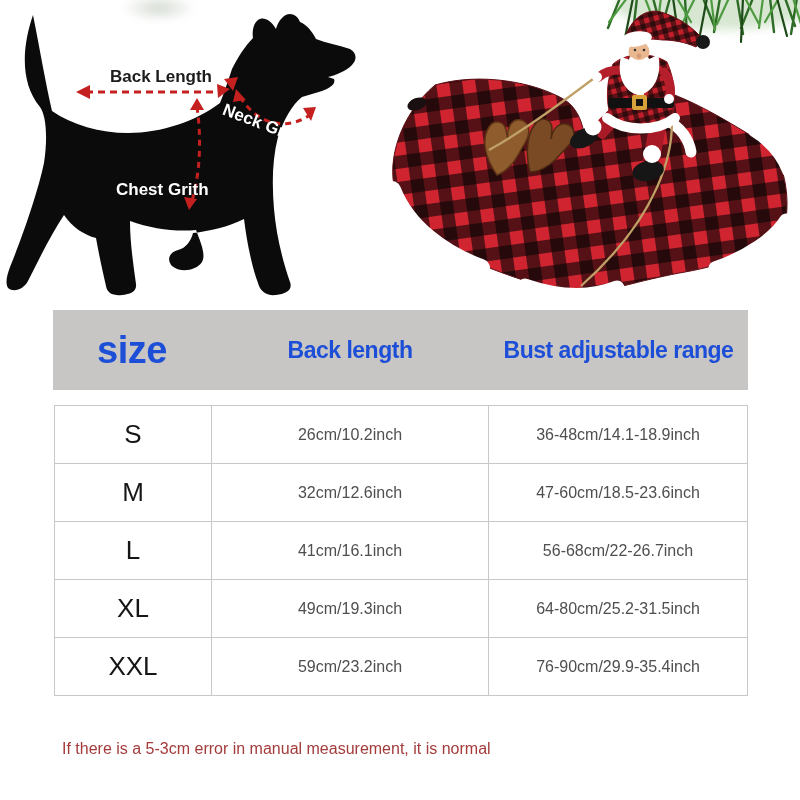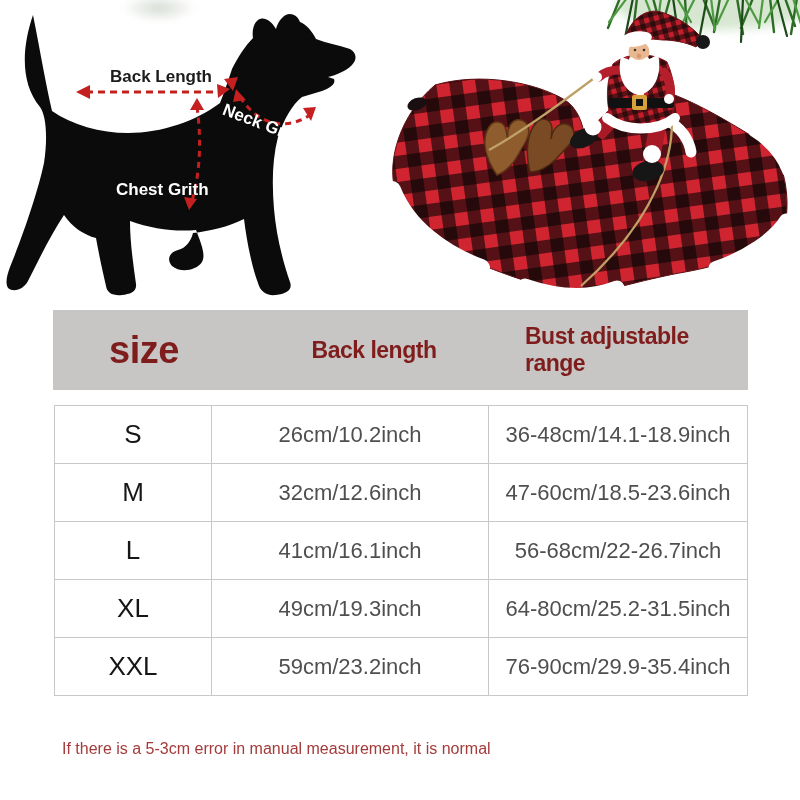--- a/index.html
+++ b/index.html
@@ -20,31 +20,31 @@
   .smudge{
     position:absolute;left:122px;top:-6px;width:74px;height:28px;border-radius:50%;
     background:radial-gradient(closest-side,rgba(118,138,108,.55),rgba(118,138,108,0));
     filter:blur(3px);opacity:.55;
   }
   
   .t-header{
     position:absolute;left:53px;top:310px;width:695px;height:80px;
     background:#c7c6c4;display:flex;align-items:center;
   }
-  .t-header .hcell{display:flex;align-items:center;justify-content:center;color:#7f1d1d;font-weight:700;letter-spacing:-0.5px;margin-left:12px;}
+  .t-header .hcell{display:flex;align-items:center;justify-content:center;color:#1d4ed8;font-weight:700;letter-spacing:-0.5px;}
   .hc1{width:158px;font-size:38px;}
   .hc2{width:278px;font-size:23px;}
   .hc3{flex:1;font-size:23px;}
   .size-table{
     position:absolute;left:54px;top:405px;width:693px;
     border-collapse:collapse;table-layout:fixed;
   }
   .size-table td{
     border:1px solid #c8c8c8;height:57px;text-align:center;vertical-align:middle;
-    font-size:22px;color:#4f4f4f;background:#ffffff;padding:0;
+    font-size:16px;color:#4f4f4f;background:#ffffff;padding:0;
   }
   .size-table td.sz{font-size:26px;color:#161616;}
   .col1{width:157px;}.col2{width:277px;}.col3{width:259px;}
   
   .notes{position:absolute;left:62px;top:735px;color:#a43b3b;font-size:16px;line-height:28px;}
   .notes div{white-space:nowrap;}
 </style>
 </head>
 <body>
 

